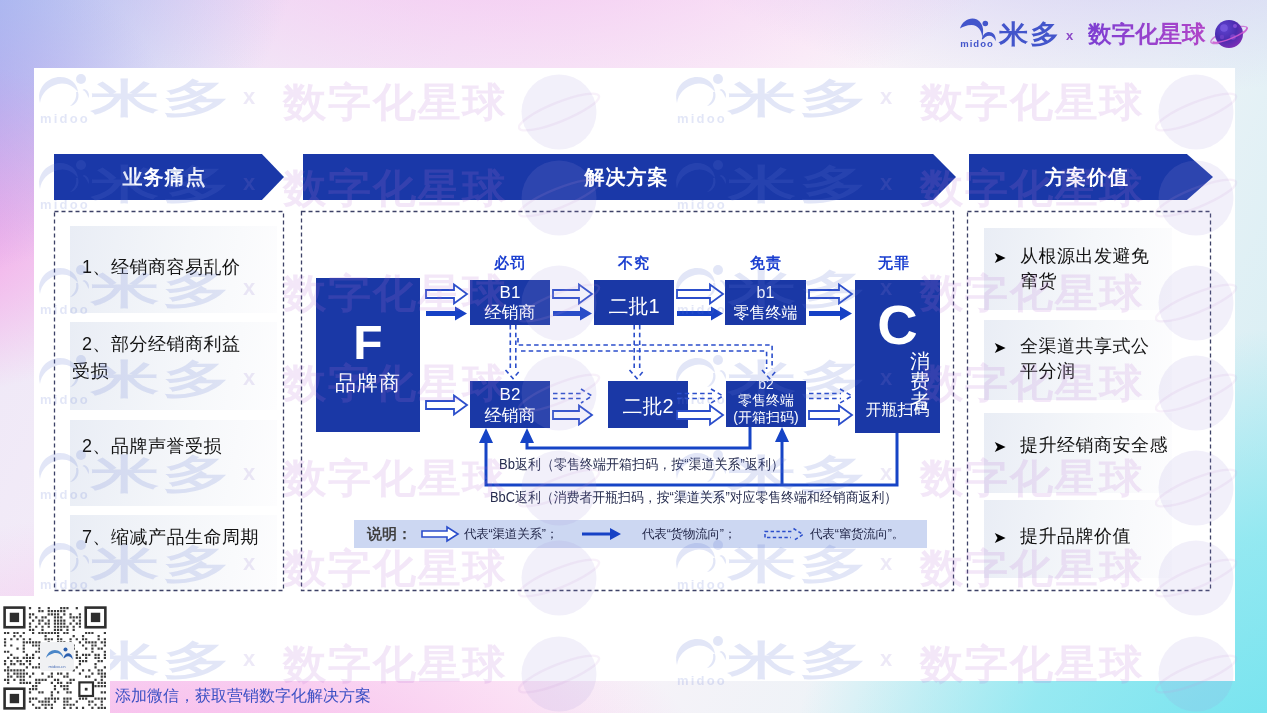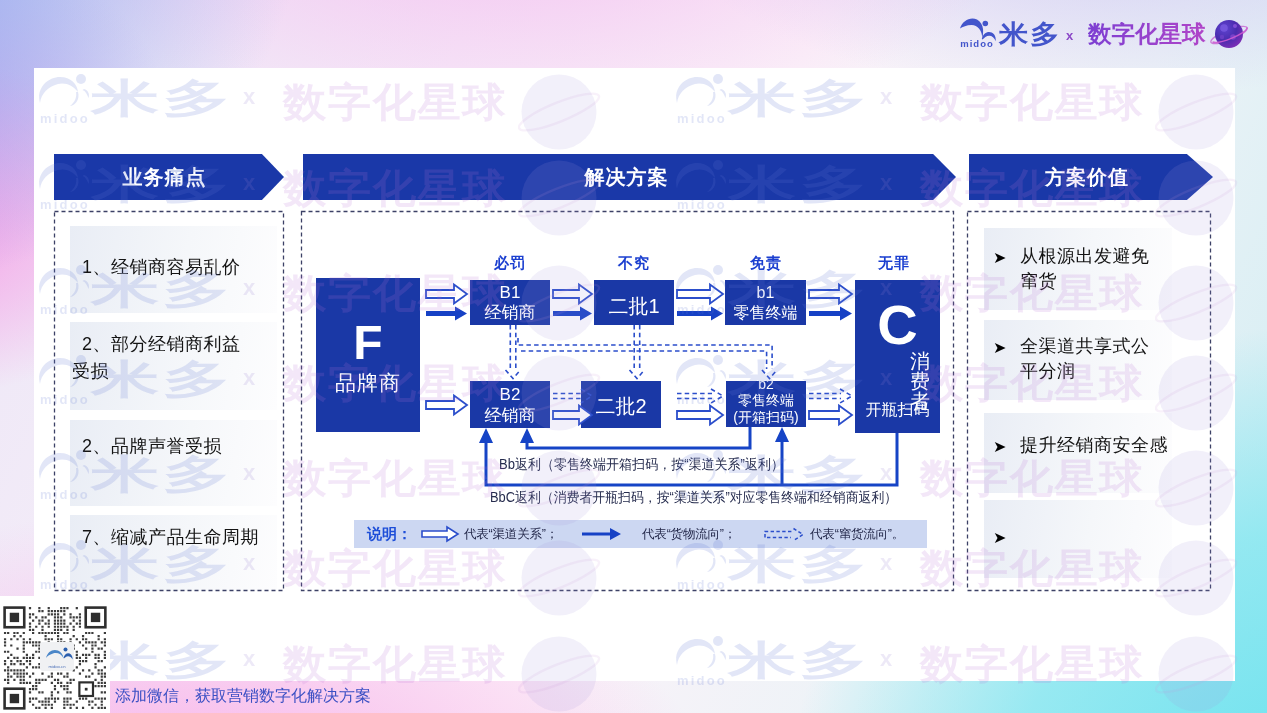--- a/index.html
+++ b/index.html
@@ -69,41 +69,42 @@
 <div class="rtext" style="top:334px;">
     <span class="bullet">➤</span>
     <div class="rt">全渠道共享式公<br>平分润</div>
   </div>
 <div class="rtext" style="top:433px;">
     <span class="bullet">➤</span>
     <div class="rt">提升经销商安全感</div>
   </div>
 <div class="rtext" style="top:524px;">
     <span class="bullet">➤</span>
+    <div class="rt">提升品牌价值</div>
   </div>
 
 <div class="toplabel" style="left:470px;">必罚</div>
 <div class="toplabel" style="left:594px;">不究</div>
 <div class="toplabel" style="left:726px;">免责</div>
 <div class="toplabel" style="left:854px;">无罪</div>
 
 <div class="bluebox" style="left:316px;top:278px;width:104px;height:154px;display:block;">
   <div style="position:absolute;left:0;top:40px;width:104px;font-size:48px;font-weight:bold;line-height:50px;text-align:center;">F</div>
   <div style="position:absolute;left:0;top:94px;width:104px;font-size:21px;line-height:22px;text-align:center;letter-spacing:1px;">品牌商</div>
 </div>
 <div class="bluebox" style="left:470px;top:280px;width:80px;height:45px;font-size:17px;line-height:20px;">B1<br>经销商</div>
 <div class="bluebox" style="left:594px;top:280px;width:80px;height:45px;font-size:20px;padding-top:7px;">二批1</div>
 <div class="bluebox" style="left:725px;top:280px;width:81px;height:45px;font-size:16px;line-height:20px;">b1<br>零售终端</div>
 <div class="bluebox" style="left:855px;top:280px;width:85px;height:153px;display:block;">
   <div style="position:absolute;left:0;top:16.5px;width:85px;font-size:56px;font-weight:bold;line-height:56px;text-align:center;">C</div>
   <div style="position:absolute;left:0;top:71px;width:85px;font-size:20px;line-height:20px;text-align:center;letter-spacing:1px;padding-left:46px;">消费者</div>
   <div style="position:absolute;left:0;top:122px;width:85px;font-size:16px;line-height:16px;text-align:center;">开瓶扫码</div>
 </div>
 <div class="bluebox" style="left:470px;top:381px;width:80px;height:47px;font-size:17px;line-height:21px;">B2<br>经销商</div>
-<div class="bluebox" style="left:581px;top:381px;width:80px;height:47px;font-size:20px;padding-top:4px;">二批2</div>
+<div class="bluebox" style="left:608px;top:381px;width:80px;height:47px;font-size:20px;padding-top:4px;">二批2</div>
 <div class="bluebox" style="left:726px;top:381px;width:80px;height:46px;display:block;">
   <div style="position:absolute;left:0;top:-5.5px;width:80px;font-size:14px;line-height:16.5px;text-align:center;">b2<br>零售终端<br>(开箱扫码)</div>
 </div>
 
 <svg class="abs" style="left:301px;top:211px;" width="653" height="380" viewBox="0 0 653 380" fill="none">
 <g stroke="#2b4ecb" stroke-width="1.8" fill="#ffffff">
   <polygon points="125,79 153,79 153,73.5 166,83 153,92.5 153,87 125,87"></polygon>
   <polygon points="252,79 278,79 278,73.5 291,83 278,92.5 278,87 252,87"></polygon>
   <polygon points="376,79 409,79 409,73.5 422,83 409,92.5 409,87 376,87"></polygon>
   <polygon points="508,79 538,79 538,73.5 551,83 538,92.5 538,87 508,87"></polygon>
@@ -142,21 +143,21 @@
   <polygon points="226,217 219,232 233,232"></polygon>
   <polygon points="185,217 178,232 192,232"></polygon>
   <polygon points="481,216 474,231 488,231"></polygon>
 </g>
 </svg>
 
 <div class="abs" style="left:499px;top:456px;font-size:14px;line-height:17px;color:#262c4e;transform:scaleX(0.93);transform-origin:0 0;white-space:nowrap;">Bb返利（零售终端开箱扫码，按“渠道关系”返利）</div>
 <div class="abs" style="left:490px;top:489px;font-size:14px;line-height:17px;color:#262c4e;transform:scaleX(0.92);transform-origin:0 0;white-space:nowrap;">BbC返利（消费者开瓶扫码，按“渠道关系”对应零售终端和经销商返利）</div>
 
 <div class="abs" style="left:354px;top:520px;width:573px;height:28px;background:#ccd7f2;display:flex;align-items:center;">
-  <span style="font-weight:bold;font-size:15px;color:#1d4ed8;margin-left:13px;">说明：</span>
+  <span style="font-weight:bold;font-size:15px;color:#404040;margin-left:13px;">说明：</span>
   <svg width="40" height="20" style="margin-left:8px;">
       <polygon points="2,7 27,7 27,3 38,10 27,17 27,13 2,13" fill="#fff" stroke="#2b4ecb" stroke-width="1.6"></polygon>
     </svg>
   <span style="font-size:12.5px;color:#23284a;margin-left:4px;letter-spacing:-0.2px;">代表“渠道关系”；</span>
   <svg width="42" height="20" style="margin-left:22px;">
       <polygon points="2,8.5 30,8.5 30,4 41,10 30,16 30,11.5 2,11.5" fill="#1641c5"></polygon>
     </svg>
   <span style="font-size:12.5px;color:#23284a;margin-left:20px;letter-spacing:-0.2px;">代表“货物流向”；</span>
   <svg width="44" height="20" style="margin-left:26px;">
       <g stroke="#2b4ecb" stroke-width="1.5" fill="none" stroke-dasharray="3.4 2.4">

